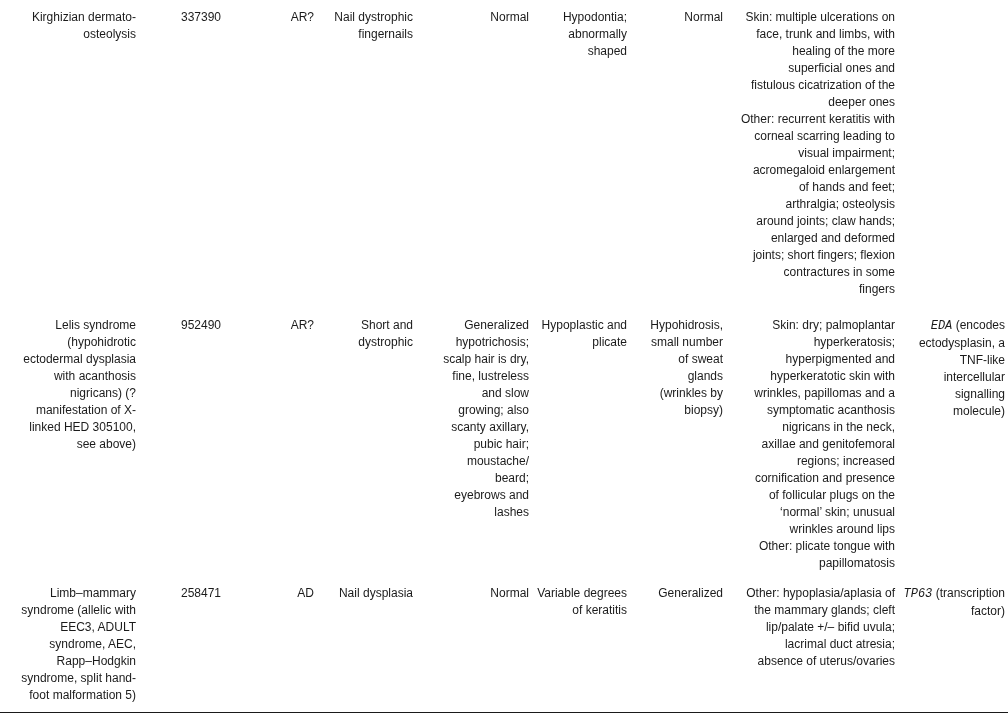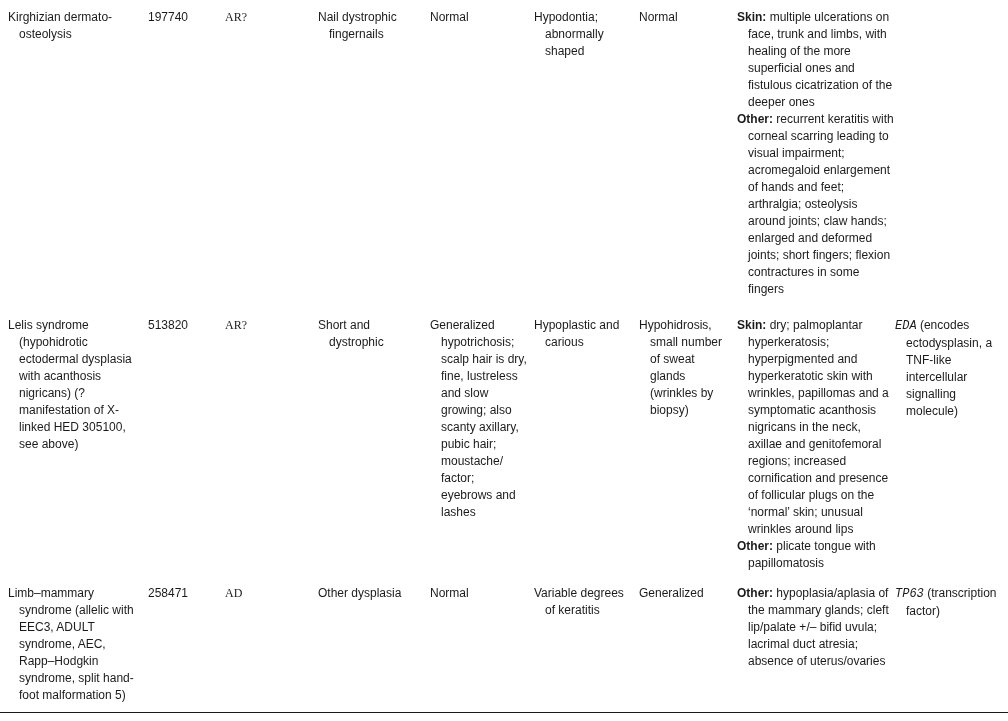--- a/index.html
+++ b/index.html
@@ -20,43 +20,44 @@
   table.ed-table {
     width: 1008px;
     table-layout: fixed;
     border-collapse: collapse;
     border-bottom: 1.5px solid #1a1a1a;
   }
   td {
     vertical-align: top;
     padding: 0;
     word-wrap: normal;
+    text-align: right;
   }
   tr:first-child td { padding-top: 9px; }
   tr:nth-child(1) td { padding-bottom: 19px; }
   tr:nth-child(2) td { padding-bottom: 13px; margin-top: 24px; }
   tr:nth-child(3) td { padding-bottom: 8px; }
 
   
   .hang {
     padding-left: 11px;
     text-indent: -11px;
     margin: 0;
   }
   td.c1 { padding-left: 8px;  padding-right: 12px; }
   td.c2 { padding-right: 4px; }
-  td.c3 { padding-right: 4px; font-family: Liberation Serif, serif; }
+  td.c3 { padding-right: 4px; }
   td.c4 { padding-right: 17px; }
   td.c5 { padding-right: 5px; }
   td.c6 { padding-right: 12px; }
   td.c7 { padding-right: 14px; }
   td.c8 { padding-right: 0px; }
   td.c9 { padding-right: 3px; }
 
-  .lbl { font-weight: bold; }
+  .lbl { font-weight: normal; }
   .gene-sym { font-style: italic; font-family: Liberation Mono, monospace; }
 </style>
 </head>
 <body>
 
 <table class="ed-table">
   <colgroup>
     <col style="width:148px">
     <col style="width:77px">
     <col style="width:93px">
@@ -66,21 +67,21 @@
     <col style="width:98px">
     <col style="width:158px">
     <col style="width:113px">
   </colgroup>
   <tbody>
       <tr>
     <td class="c1">
           <div class="hang">Kirghizian dermato-osteolysis</div>
         </td>
     <td class="c2">
-          <div class="hang">197740</div>
+          <div class="hang">337390</div>
         </td>
     <td class="c3">
           <div class="hang">AR?</div>
         </td>
     <td class="c4">
           <div class="hang">Nail dystrophic fingernails</div>
         </td>
     <td class="c5">
           <div class="hang">Normal</div>
         </td>
@@ -94,33 +95,33 @@
           <p class="hang"><span class="lbl">Skin:</span> multiple ulcerations on face, trunk and limbs, with healing of the more superficial ones and fistulous cicatrization of the deeper ones</p>
           <p class="hang"><span class="lbl">Other:</span> recurrent keratitis with corneal scarring leading to visual impairment; acromegaloid enlargement of hands and feet; arthralgia; osteolysis around joints; claw hands; enlarged and deformed joints; short fingers; flexion contractures in some fingers</p>
         </td>
     <td class="c9"></td>
   </tr>
       <tr>
     <td class="c1">
           <div class="hang">Lelis syndrome (hypohidrotic ectodermal dysplasia with acanthosis nigricans) (? manifestation of X-linked HED 305100, see above)</div>
         </td>
     <td class="c2">
-          <div class="hang">513820</div>
+          <div class="hang">952490</div>
         </td>
     <td class="c3">
           <div class="hang">AR?</div>
         </td>
     <td class="c4">
           <div class="hang">Short and dystrophic</div>
         </td>
     <td class="c5">
-          <div class="hang">Generalized hypotrichosis; scalp hair is dry, fine, lustreless and slow growing; also scanty axillary, pubic hair; moustache/ factor; eyebrows and lashes</div>
+          <div class="hang">Generalized hypotrichosis; scalp hair is dry, fine, lustreless and slow growing; also scanty axillary, pubic hair; moustache/ beard; eyebrows and lashes</div>
         </td>
     <td class="c6">
-          <div class="hang">Hypoplastic and carious</div>
+          <div class="hang">Hypoplastic and plicate</div>
         </td>
     <td class="c7">
           <div class="hang">Hypohidrosis, small number of sweat glands (wrinkles by biopsy)</div>
         </td>
     <td class="c8">
           <p class="hang"><span class="lbl">Skin:</span> dry; palmoplantar hyperkeratosis; hyperpigmented and hyperkeratotic skin with wrinkles, papillomas and a symptomatic acanthosis nigricans in the neck, axillae and genitofemoral regions; increased cornification and presence of follicular plugs on the ‘normal’ skin; unusual wrinkles around lips</p>
           <p class="hang"><span class="lbl">Other:</span> plicate tongue with papillomatosis</p>
         </td>
     <td class="c9">
           <p class="hang"><span class="gene-sym">EDA</span> (encodes ectodysplasin, a TNF-like intercellular signalling molecule)</p>
@@ -130,21 +131,21 @@
     <td class="c1">
           <div class="hang">Limb–mammary syndrome (allelic with EEC3, ADULT syndrome, AEC, Rapp–Hodgkin syndrome, split hand-foot malformation 5)</div>
         </td>
     <td class="c2">
           <div class="hang">258471</div>
         </td>
     <td class="c3">
           <div class="hang">AD</div>
         </td>
     <td class="c4">
-          <div class="hang">Other dysplasia</div>
+          <div class="hang">Nail dysplasia</div>
         </td>
     <td class="c5">
           <div class="hang">Normal</div>
         </td>
     <td class="c6">
           <div class="hang">Variable degrees of keratitis</div>
         </td>
     <td class="c7">
           <div class="hang">Generalized</div>
         </td>

